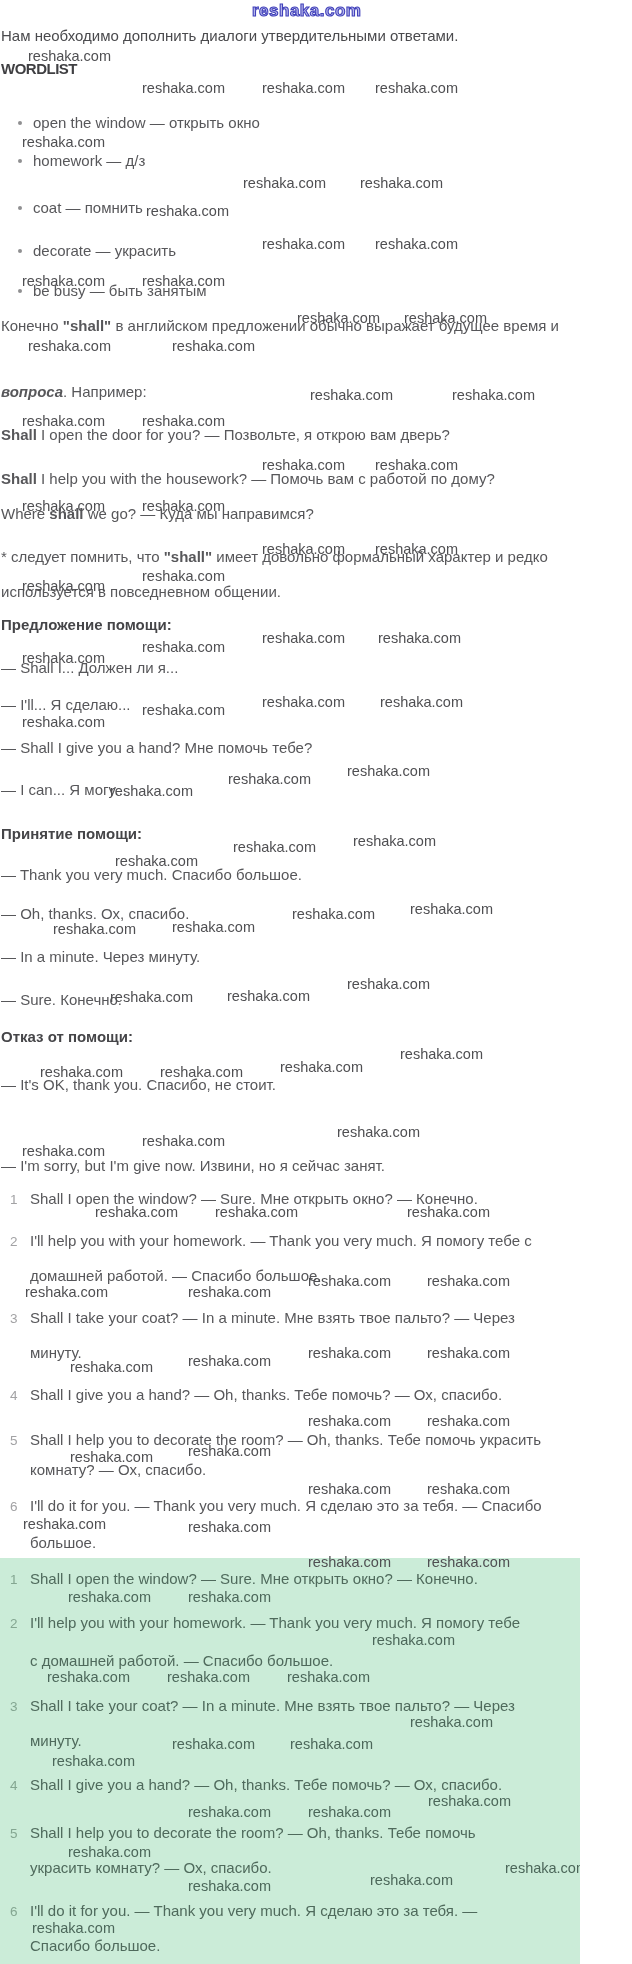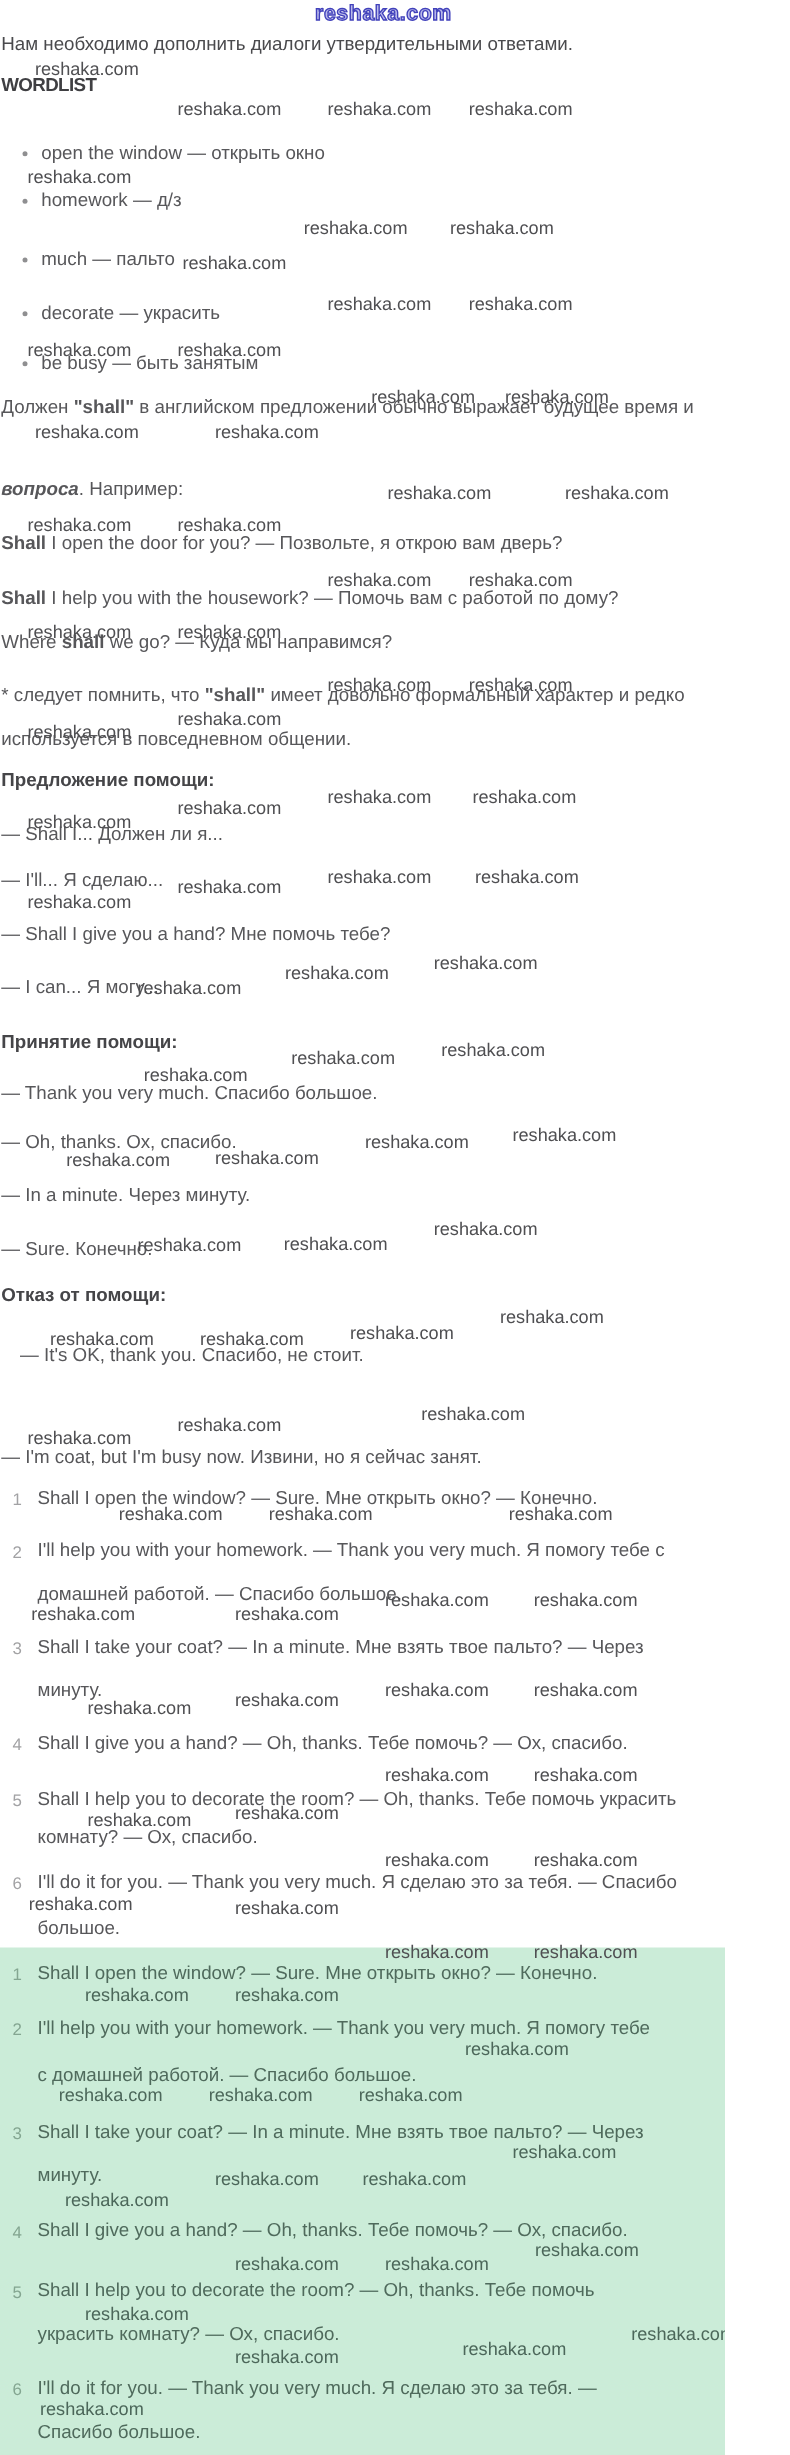--- a/index.html
+++ b/index.html
@@ -31,49 +31,49 @@
   <div class="wm-outline">reshaka.com</div>
 
   <div class="ln intro" style="left:1px;top:28px">Нам необходимо дополнить диалоги утвердительными ответами.</div>
   <div class="ln wordlist-title" style="left:1px;top:61px">WORDLIST</div>
 
   <span class="dot" style="left:18px;top:121px"></span>
   <div class="ln" style="left:33px;top:115px">open the window — открыть окно</div>
   <span class="dot" style="left:18px;top:159px"></span>
   <div class="ln" style="left:33px;top:153px">homework — д/з</div>
   <span class="dot" style="left:18px;top:206px"></span>
-  <div class="ln" style="left:33px;top:200px">much — пальто</div>
+  <div class="ln" style="left:33px;top:200px">coat — помнить</div>
   <span class="dot" style="left:18px;top:249px"></span>
   <div class="ln" style="left:33px;top:243px">decorate — украсить</div>
   <span class="dot" style="left:18px;top:289px"></span>
   <div class="ln" style="left:33px;top:283px">be busy — быть занятым</div>
 
-  <div class="ln" style="left:1px;top:318px"><span>Должен </span><b>"shall"</b><span> в английском предложении обычно выражает будущее время и</span></div>
+  <div class="ln" style="left:1px;top:318px"><span>Конечно </span><b>"shall"</b><span> в английском предложении обычно выражает будущее время и</span></div>
   <div class="ln" style="left:1px;top:384px"><span class="bi">вопроса</span><span>. Например:</span></div>
   <div class="ln" style="left:1px;top:471px"><b>Shall</b><span> I help you with the housework? — Помочь вам с работой по дому?</span></div>
   <div class="ln" style="left:1px;top:427px"><b>Shall</b><span> I open the door for you? — Позвольте, я открою вам дверь?</span></div>
   <div class="ln" style="left:1px;top:506px"><span>Where </span><b>shall</b><span> we go? — Куда мы направимся?</span></div>
   <div class="ln" style="left:1px;top:549px"><span>* следует помнить, что </span><b>"shall"</b><span> имеет довольно формальный характер и редко</span></div>
   <div class="ln" style="left:1px;top:584px">используется в повседневном общении.</div>
 
   <div class="ln sec-title" style="left:1px;top:617px">Предложение помощи:</div>
   <div class="ln" style="left:1px;top:660px">— Shall I... Должен ли я...</div>
   <div class="ln" style="left:1px;top:697px">— I'll... Я сделаю...</div>
   <div class="ln" style="left:1px;top:740px">— Shall I give you a hand? Мне помочь тебе?</div>
   <div class="ln" style="left:1px;top:782px">— I can... Я могу...</div>
 
   <div class="ln sec-title" style="left:1px;top:826px">Принятие помощи:</div>
   <div class="ln" style="left:1px;top:867px">— Thank you very much. Спасибо большое.</div>
   <div class="ln" style="left:1px;top:906px">— Oh, thanks. Ох, спасибо.</div>
   <div class="ln" style="left:1px;top:949px">— In a minute. Через минуту.</div>
   <div class="ln" style="left:1px;top:992px">— Sure. Конечно.</div>
 
   <div class="ln sec-title" style="left:1px;top:1029px">Отказ от помощи:</div>
-  <div class="ln" style="left:16px;top:1077px">— It's OK, thank you. Спасибо, не стоит.</div>
-  <div class="ln" style="left:1px;top:1158px">— I'm coat, but I'm busy now. Извини, но я сейчас занят.</div>
+  <div class="ln" style="left:1px;top:1077px">— It's OK, thank you. Спасибо, не стоит.</div>
+  <div class="ln" style="left:1px;top:1158px">— I'm sorry, but I'm give now. Извини, но я сейчас занят.</div>
 
   <div class="num" style="left:10px;top:1192px">1</div>
   <div class="ln" style="left:30px;top:1191px">Shall I open the window? — Sure. Мне открыть окно? — Конечно.</div>
   <div class="num" style="left:10px;top:1234px">2</div>
   <div class="ln" style="left:30px;top:1233px">I'll help you with your homework. — Thank you very much. Я помогу тебе с</div>
   <div class="ln" style="left:30px;top:1268px">домашней работой. — Спасибо большое.</div>
   <div class="num" style="left:10px;top:1311px">3</div>
   <div class="ln" style="left:30px;top:1310px">Shall I take your coat? — In a minute. Мне взять твое пальто? — Через</div>
   <div class="ln" style="left:30px;top:1345px">минуту.</div>
   <div class="num" style="left:10px;top:1388px">4</div>

